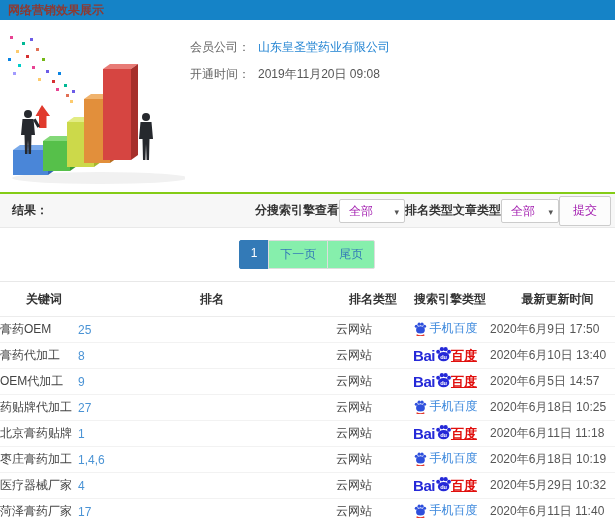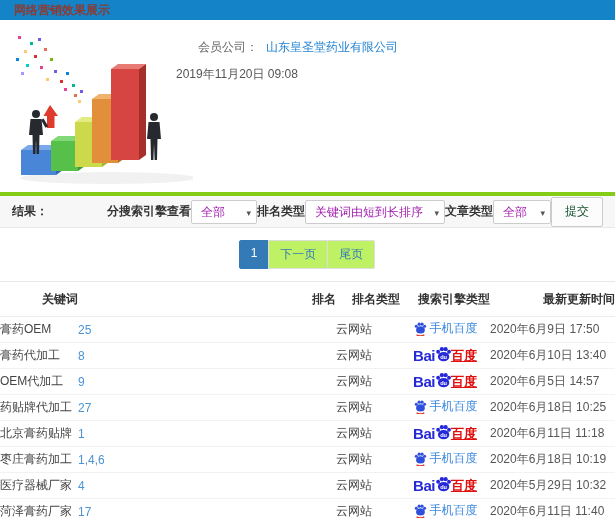--- a/index.html
+++ b/index.html
@@ -1,58 +1,58 @@
 <!DOCTYPE html>
 <html><head>
 <meta charset="utf-8">
 <style>
   * { margin:0; padding:0; box-sizing:border-box; }
   html,body { width:615px; height:520px; overflow:hidden; background:#fff;
     font-family:"Liberation Sans","DejaVu Sans",sans-serif; }
 
   
   .topbar { height:20px; background:#1583c7; color:#8d3a32; font-size:12px;
-    font-weight:bold; line-height:20px; padding-left:14px; }
-
-  
-  .info { display:flex; height:172px;margin-left:8px; }
+    font-weight:bold; line-height:20px; padding-left:8px; }
+
+  
+  .info { display:flex; height:172px; }
   .chart-wrap { width:185px; flex:none; padding-top:8px; }
   .info-list { flex:1; padding-top:14px; margin-left:-25px; }
   .info-row { display:flex; align-items:center; height:27px; font-size:12px; }
   .info-label { width:90px; text-align:right; color:#666; white-space:nowrap; }
   .info-value { margin-left:8px; color:#555; }
   .link { color:#1f82d2; text-decoration:none; cursor:pointer; }
   .num { color:#ff6600; }
   .suffix { color:#1f82d2; }
 
   
-  .filter-bar { height:36px; background:#f7f7f7; border-top:4px solid #84cc16;
+  .filter-bar { height:36px; background:#f7f7f7; border-top:2px solid #84cc16;
     border-bottom:1px solid #e9e9e9; display:flex; align-items:center;
-    font-size:12px; padding:0 12px 0 12px; }
+    font-size:12px; padding:0 4px 0 12px; }
   .result-label, .flabel { font-weight:bold; color:#333; white-space:nowrap; }
   .filter-controls { margin-left:auto; display:flex; align-items:center; gap:0; }
   .fsel { position:relative; background:#fff; border:1px solid #ccc; border-radius:2px;
     height:24px; line-height:22px; padding:0 18px 0 9px; color:#a21caf; cursor:pointer;
     white-space:nowrap; overflow:hidden; }
   .fsel::after { content:"▾"; position:absolute; right:5px; top:1px; font-size:9px; color:#555; }
   .sel-engine { width:66px; } .sel-sort { width:140px; } .sel-article { width:58px; }
   .submit-btn { height:30px; padding:0 13px; background:#fcfcfc; border:1px solid #ccc;
-    border-radius:2px; font-size:12px; color:#14532d; cursor:pointer; }
+    border-radius:2px; font-size:12px; color:#a21caf; cursor:pointer; }
 
   
   .pagination { display:flex; justify-content:center; padding:12px 0 12px; }
-  .page-btn { padding:5px 11px; font-size:12px; border:1px solid #ddd; background:#bef264;
+  .page-btn { padding:5px 11px; font-size:12px; border:1px solid #ddd; background:#86efac;
     color:#337ab7; margin-left:-1px; cursor:pointer; }
   .page-btn:first-child { border-radius:2px 0 0 2px; }
   .page-btn:last-child { border-radius:0 2px 2px 0; }
   .page-btn.active { background:#337ab7; border-color:#337ab7; color:#fff; }
 
   
   table { width:615px; border-collapse:collapse; border-top:1px solid #e8e8e8; table-layout:fixed; }
-  th { text-align:right; font-size:12px; color:#333; font-weight:bold;
+  th { text-align:center; font-size:12px; color:#333; font-weight:bold;
     padding:9px 0 8px 10px; border-bottom:1px solid #ececec; white-space:nowrap; }
   td { font-size:12px; color:#444; padding:0 0 0 0; height:26px;
     border-bottom:1px solid #f2f2f2; white-space:nowrap; overflow:hidden; }
   td.c-rank { color:#4a93d5; cursor:pointer; }
   td.c-time { color:#555; }
   td.c-engine { padding:0; text-align:center; }
   .engine-mobile { display:inline-flex; align-items:center; gap:3px; color:#3a87dc; }
   .engine-baidu { display:inline-flex; align-items:center; font-weight:bold; }
   .engine-baidu .bai { color:#2529d8; font-size:15px; letter-spacing:-0.5px; }
   .engine-baidu .cn { color:#e1100e; font-size:13px;text-decoration:underline; }
@@ -130,32 +130,32 @@
       </g>
     </svg>
   </div>
 
   <div class="info-list">
     <div class="info-row">
       <span class="info-label">会员公司：</span>
       <span class="info-value link">山东皇圣堂药业有限公司</span>
     </div>
     <div class="info-row">
+      <span class="info-label">开通时间：</span>
       <span class="info-value">2019年11月20日 09:08</span>
     </div>
   </div>
 </div>
 
 <div class="filter-bar">
   <span class="result-label">结果：</span>
   <div class="filter-controls">
     <span class="flabel">分搜索引擎查看</span>
     <div class="fsel sel-engine">全部</div>
     <span class="flabel">排名类型</span>
-    <div class="fsel sel-sort">关键词由短到长排序</div>
     <span class="flabel">文章类型</span>
     <div class="fsel sel-article">全部</div>
     <button class="submit-btn">提交</button>
   </div>
 </div>
 
 <div class="pagination">
   <span class="page-btn active">1</span>
   <span class="page-btn">下一页</span>
   <span class="page-btn">尾页</span>

